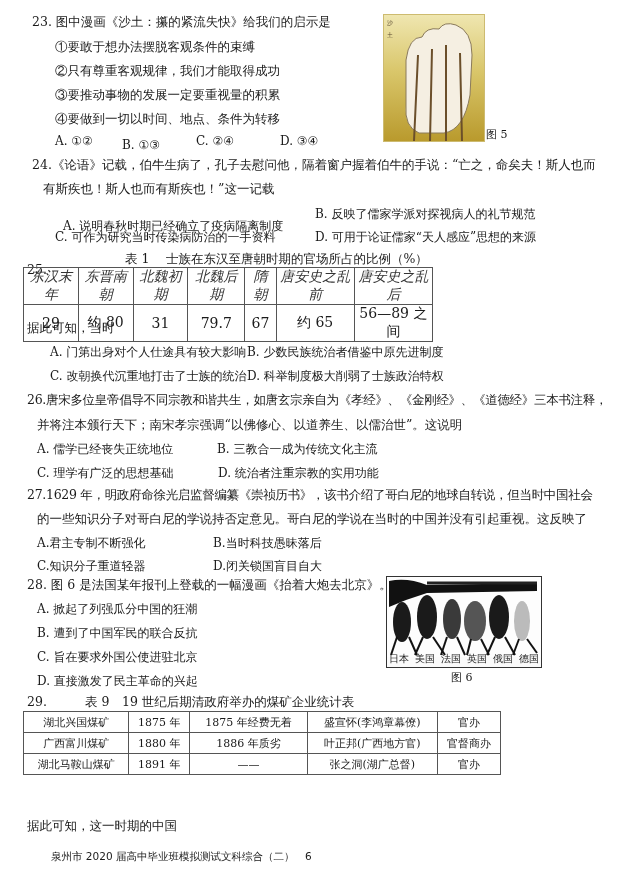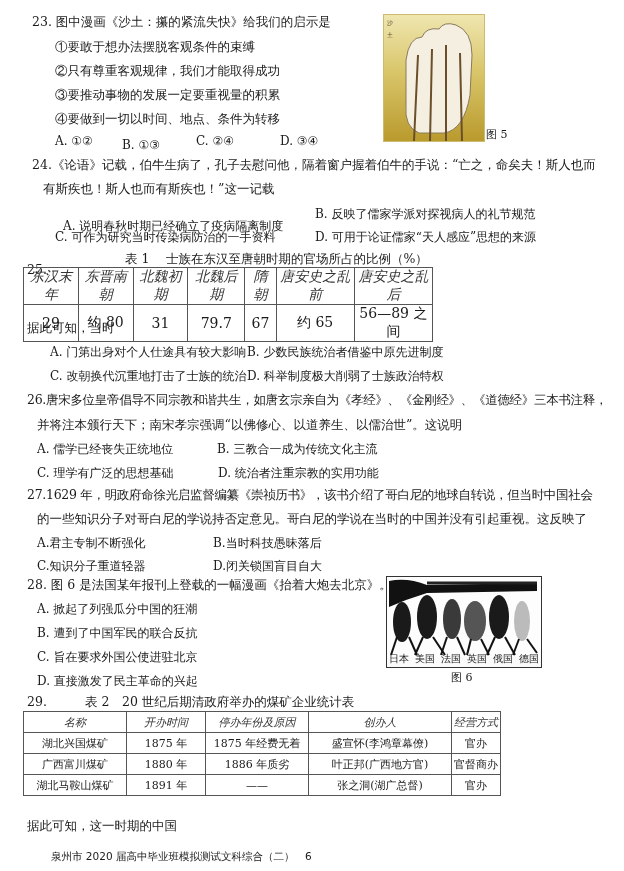--- a/index.html
+++ b/index.html
@@ -152,30 +152,23 @@
     <span>美国</span>
     <span>法国</span>
     <span>英国</span>
     <span>俄国</span>
     <span>德国</span>
   </div>
 </div>
 <div id="fig6-cap" class="abs">图 6</div>
 
 <div class="abs q" style="left:27px;top:694px;">29.</div>
-<div class="abs q" style="left:85px;top:694px;">表 2　20 世纪后期清政府举办的煤矿企业统计表</div>
+<div class="abs q" style="left:85px;top:694px;">表 9　19 世纪后期清政府举办的煤矿企业统计表</div>
 <table id="t2">
   <tbody>
-      <tr class="head">
-    <td style="width:98px">名称</td>
-    <td style="width:74px">开办时间</td>
-    <td style="width:98px">停办年份及原因</td>
-    <td style="width:138px">创办人</td>
-    <td>经营方式</td>
-  </tr>
   <tr>
     <td>湖北兴国煤矿</td>
     <td>1875 年</td>
     <td>1875 年经费无着</td>
     <td>盛宣怀(李鸿章幕僚)</td>
     <td>官办</td>
   </tr>
   <tr>
     <td>广西富川煤矿</td>
     <td>1880 年</td>

